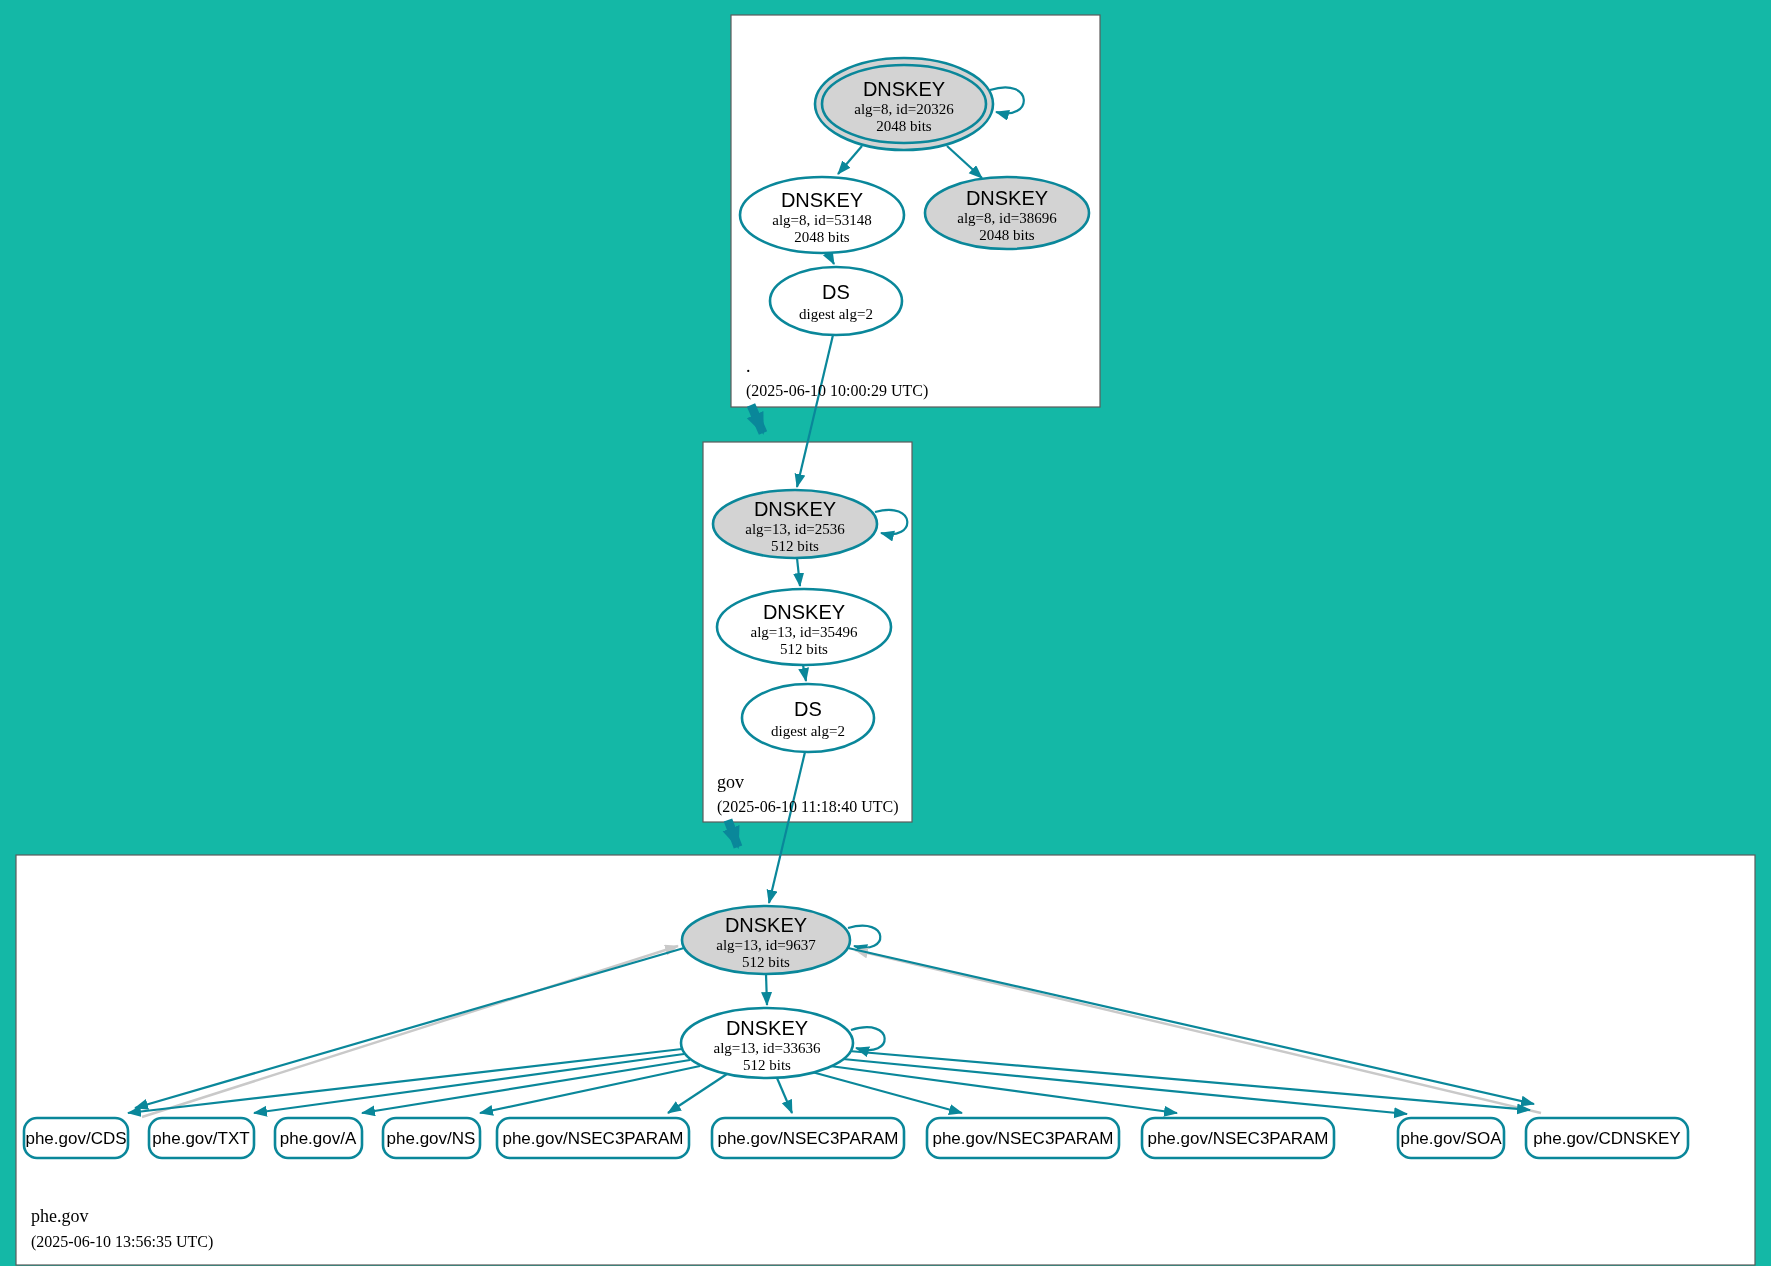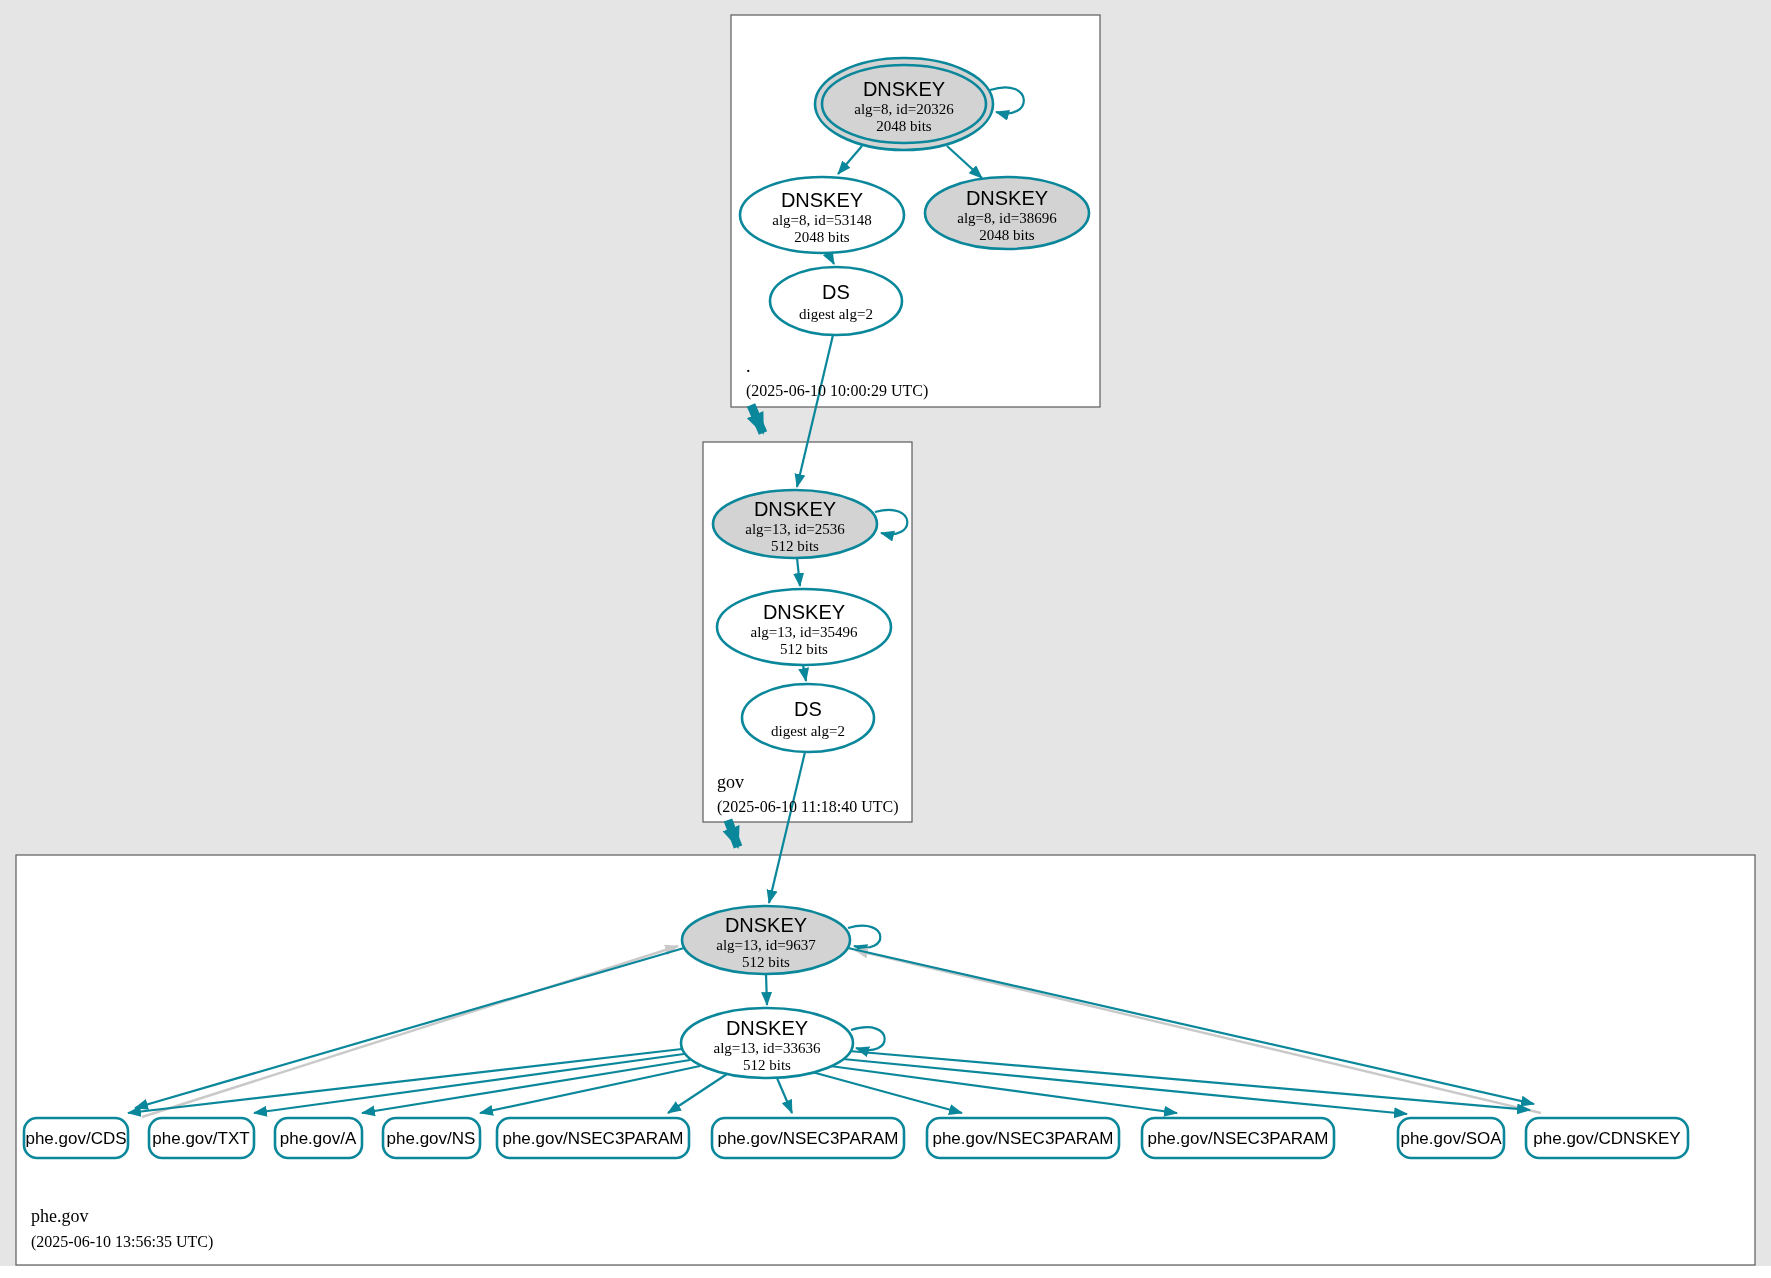--- a/index.html
+++ b/index.html
@@ -1,16 +1,16 @@
 <!DOCTYPE html>
 <html style="--secure: #0a879a; --key_fill: #d3d3d3; --warn_gray: #c9c9c9; --zone_border: #5b5b5b; --node_text: #000000; --background: #ffffff;"><head>
 <meta charset="utf-8">
 <style>
   html,body{margin:0;padding:0;background:#fff;}
-  .wrap{width:1771px;height:1266px;background:#e5e5e5;}
+  .wrap{width:1771px;height:1266px;background:#14b8a6;}
   .zonebox{fill:#ffffff;stroke:var(--zone_border);stroke-width:1.2;}
   .e{stroke:var(--secure);stroke-width:2.2;fill:none;}
   .eg{stroke:var(--warn_gray);stroke-width:2.4;fill:none;}
   .et{stroke:var(--secure);stroke-width:9;fill:none;}
   .loop{stroke:var(--secure);stroke-width:2.2;fill:none;}
   .node-ell{stroke:var(--secure);stroke-width:2.6;}
   .white-fill{fill:#ffffff;}
   .no-fill{fill:none;}
   .rrbox{fill:#ffffff;stroke:var(--secure);stroke-width:2.6;}
   text{fill:var(--node_text);}

